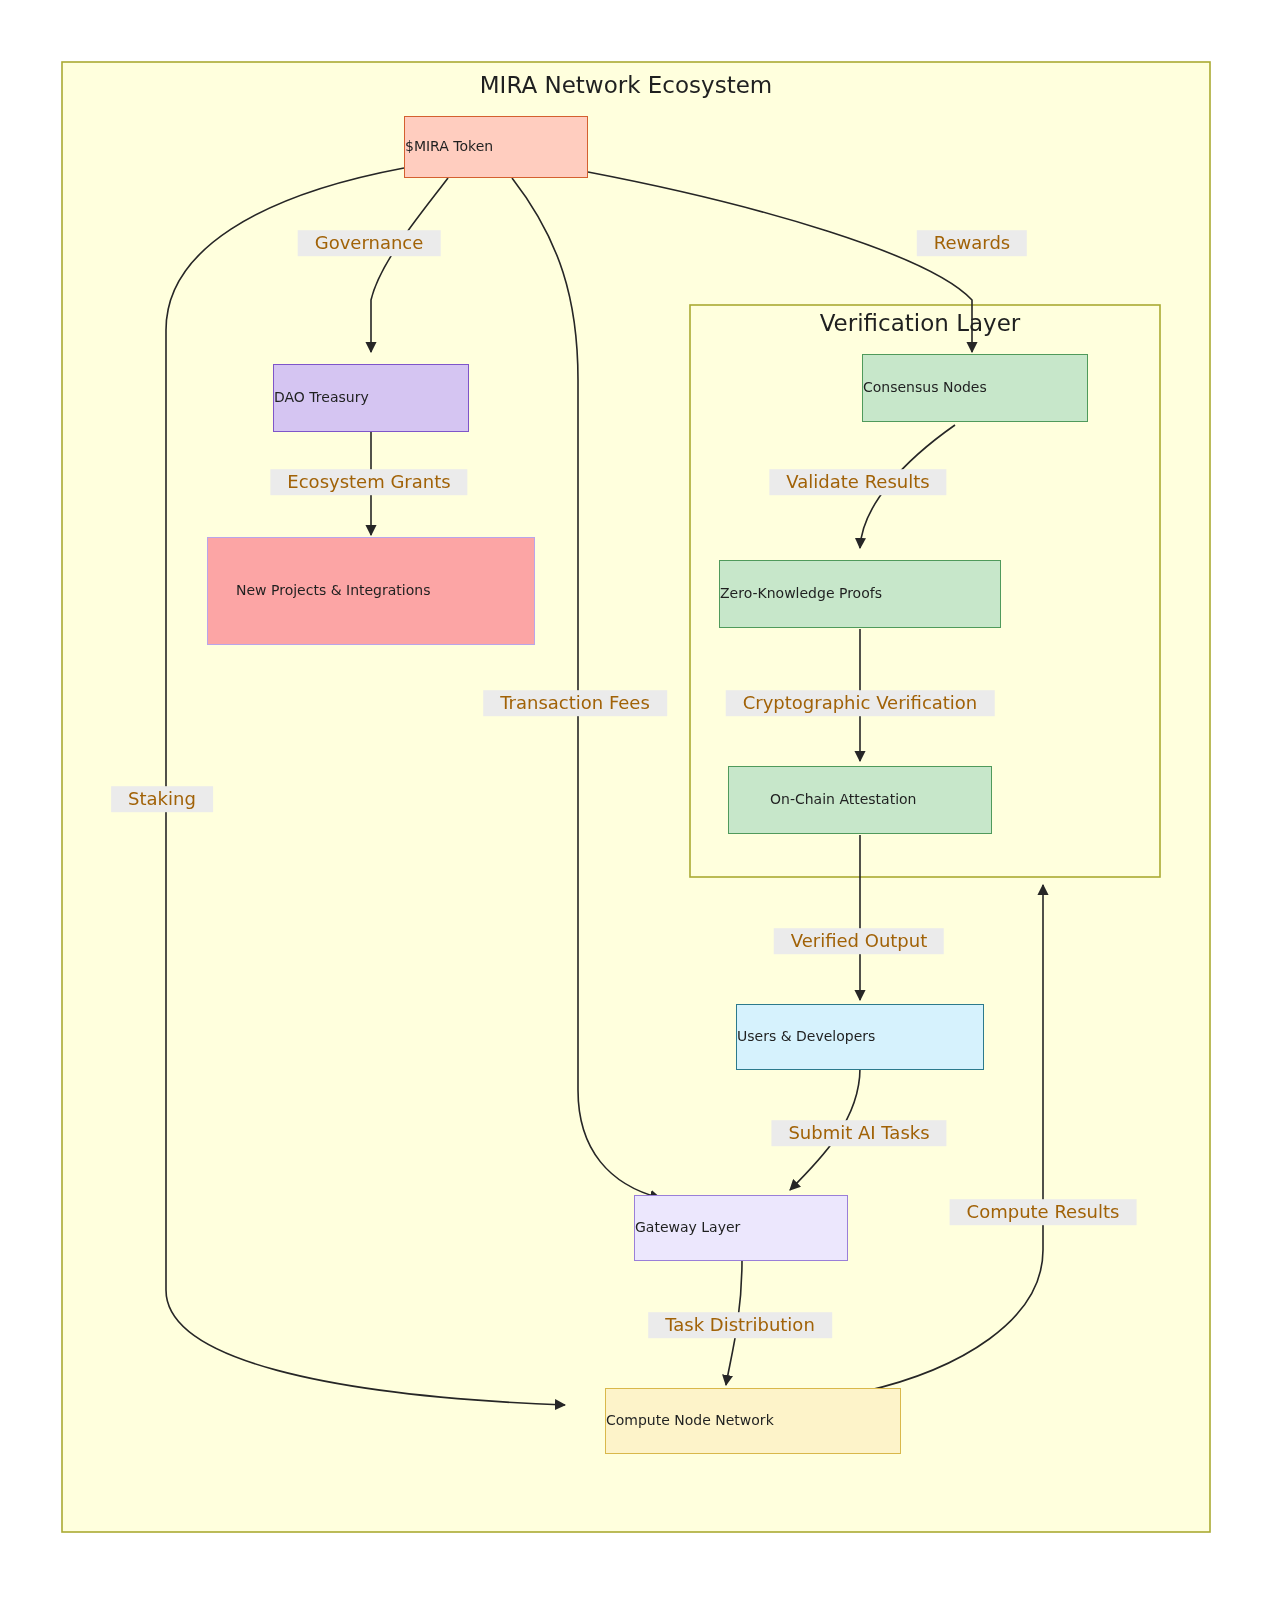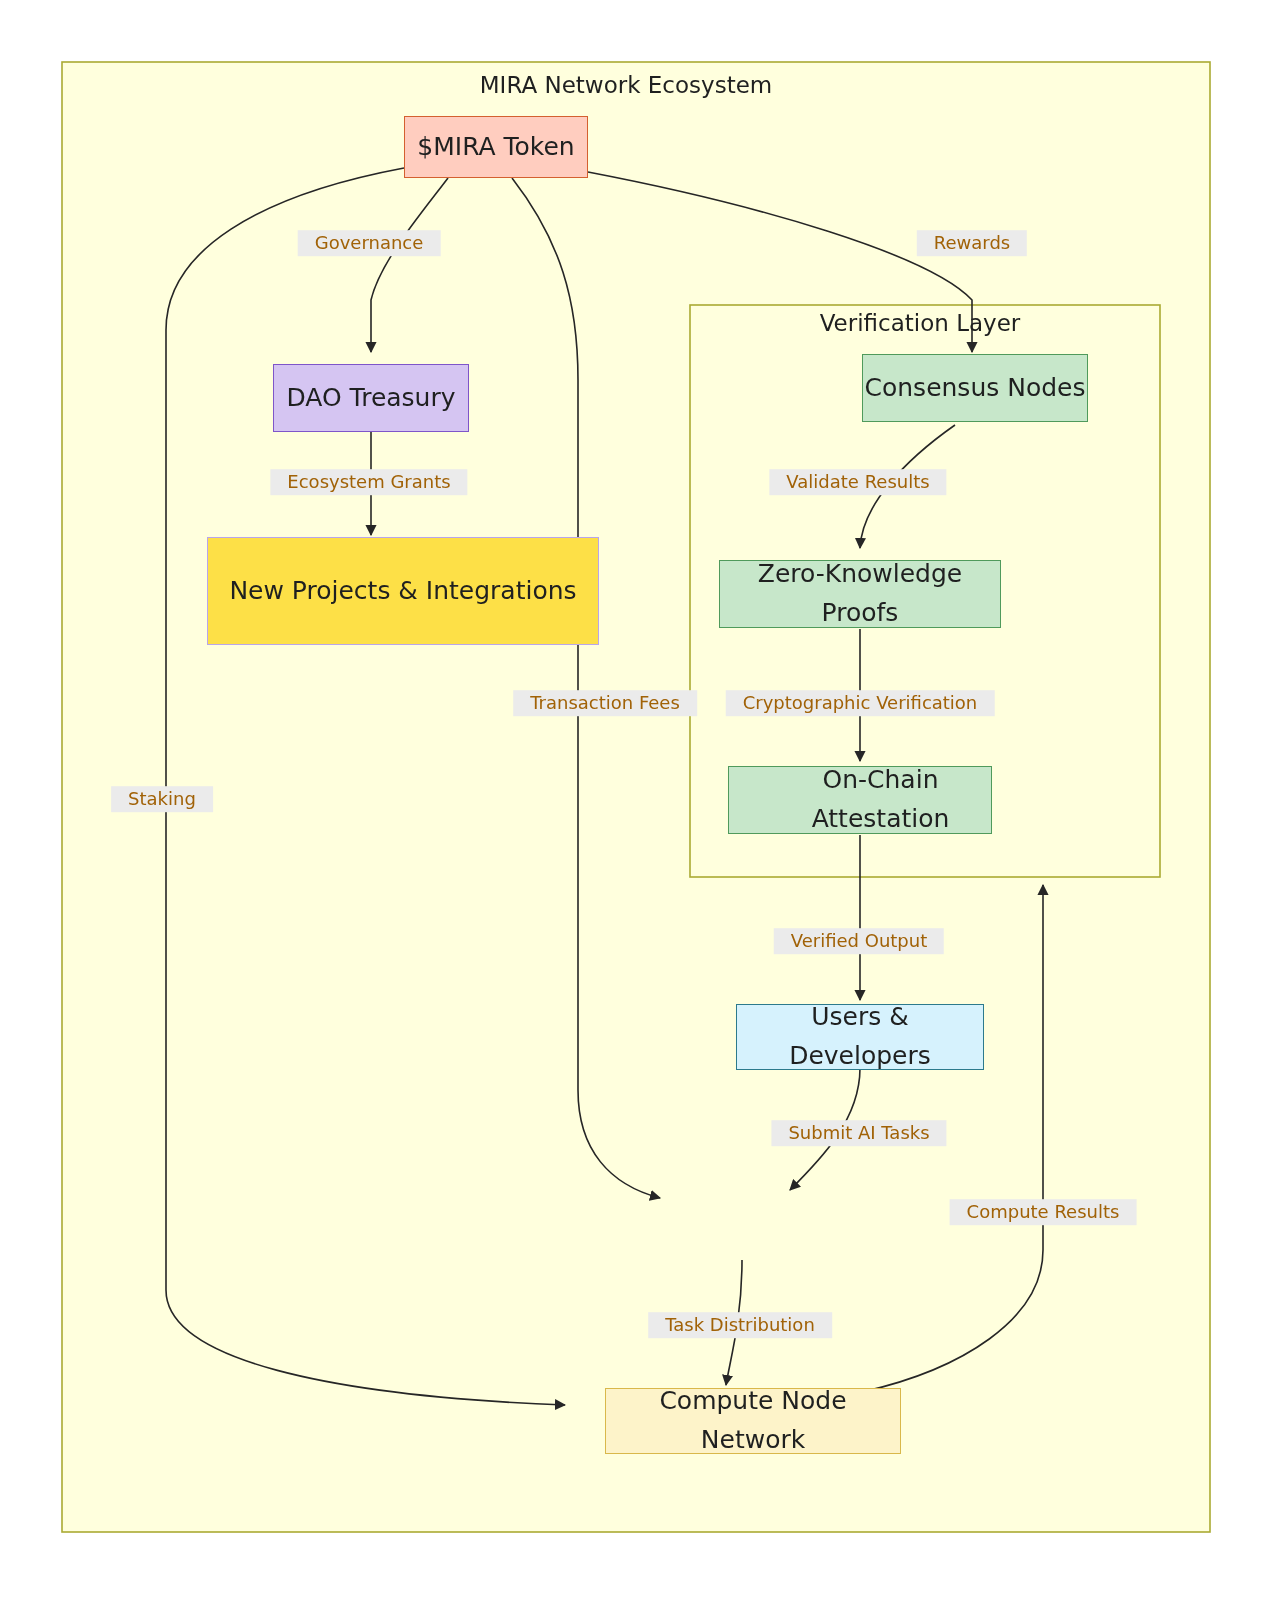--- a/index.html
+++ b/index.html
@@ -32,23 +32,22 @@
     top: 0;
     width: 1277px;
     height: 1600px;
     pointer-events: none;
   }
   .node {
     position: absolute;
     box-sizing: border-box;
     display: flex;
     align-items: center;
-    justify-content: center;
     text-align: center;
-    font-size: 25px;
+    font-size: 14px;
     line-height: 1.55;
     color: #1f2020;
     pointer-events: auto;
     border-style: solid;
     border-width: 1.6px;
   }
   .edge-label {
     position: absolute;
     transform: translate(-50%, -50%);
     background: #ebebeb;
@@ -117,54 +116,57 @@
     <div class="container-title" style="left:920px; top:310px;">Verification Layer</div>
 
     <div class="node" style="left:404px; top:116px; width:184px; height:62px; background:#ffcdbf; border-color:#d4602f;">
       <span>$MIRA Token</span>
     </div>
 
     <div class="node" style="left:273px; top:352px; width:196px; height:68px; background:#d5c5f2; border-color:#7e55c9;margin-top:12px;">
       <span>DAO Treasury</span>
     </div>
 
-    <div class="node" style="left:207px; top:537px; width:392px; height:108px; background:#fde047; border-color:#b9a5ea; padding:0 8px;">
+    <div class="node" style="left:207px; top:537px; width:328px; height:108px; background:#fca5a5; border-color:#b9a5ea; padding:0 28px;">
       <span>New Projects &amp; Integrations</span>
     </div>
 
     <div class="node" style="left:862px; top:354px; width:226px; height:68px; background:#c7e7ca; border-color:#4f9a5b;">
       <span>Consensus Nodes</span>
     </div>
 
     <div class="node" style="left:719px; top:560px; width:282px; height:68px; background:#c7e7ca; border-color:#4f9a5b;">
       <span>Zero-Knowledge Proofs</span>
     </div>
 
     <div class="node" style="left:728px; top:766px; width:264px; height:68px; background:#c7e7ca; border-color:#4f9a5b;padding-left:41px;">
       <span>On-Chain Attestation</span>
     </div>
 
     <div class="node" style="left:736px; top:1004px; width:248px; height:66px; background:#d6f2fd; border-color:#2c7a8c;">
       <span>Users &amp; Developers</span>
     </div>
 
+    <div class="node" style="left:634px; top:1195px; width:214px; height:66px; background:#ece7fd; border-color:#9a7fd8;">
+      <span>Gateway Layer</span>
+    </div>
 
     <div class="node" style="left:570px; top:1388px; width:296px; height:66px; background:#fdf3c9; border-color:#d9b84a;margin-left:35px;">
       <span>Compute Node Network</span>
     </div>
 
     <div class="edge-label" style="left:369px; top:243px;">Governance</div>
 
     <div class="edge-label" style="left:972px; top:243px;">Rewards</div>
 
     <div class="edge-label" style="left:369px; top:482px;">Ecosystem Grants</div>
 
     <div class="edge-label" style="left:858px; top:482px;">Validate Results</div>
 
-    <div class="edge-label" style="left:605px; top:703px;">Transaction Fees</div>
+    <div class="edge-label" style="left:575px; top:703px;">Transaction Fees</div>
 
     <div class="edge-label" style="left:860px; top:703px;">Cryptographic Verification</div>
 
     <div class="edge-label" style="left:162px; top:799px;">Staking</div>
 
     <div class="edge-label" style="left:859px; top:941px;">Verified Output</div>
 
     <div class="edge-label" style="left:859px; top:1133px;">Submit AI Tasks</div>
 
     <div class="edge-label" style="left:1043px; top:1212px;">Compute Results</div>

